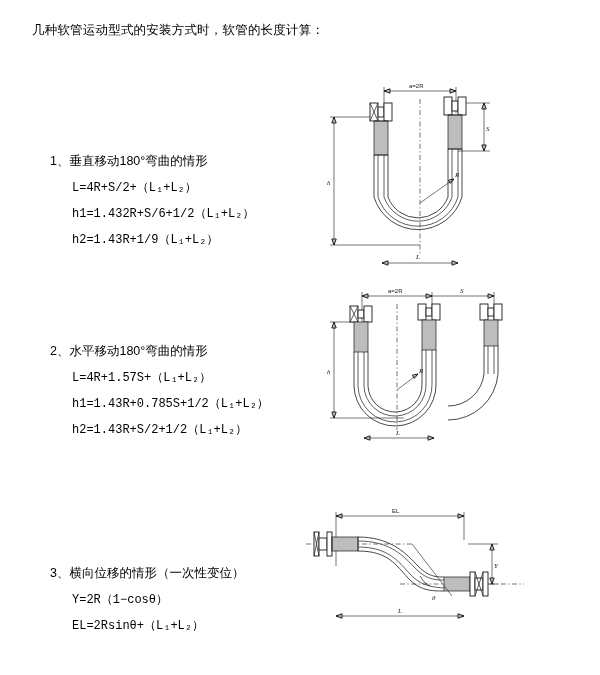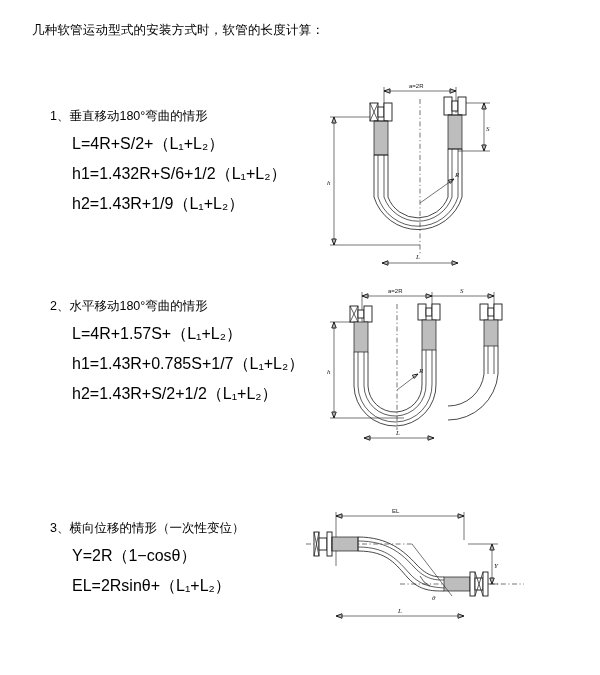--- a/index.html
+++ b/index.html
@@ -35,31 +35,33 @@
     width: 600px;
   }
   .sec1 { top: 108px; }
   .sec2 { top: 298px; }
   .sec3 { top: 520px; }
 
   .txtcol {
     position: absolute;
     left: 50px;
     width: 260px;
+    margin-top: 45px;
   }
   .sec-title {
     font-size: 12.5px;
     margin: 0 0 9px 0;
     white-space: nowrap;
   }
   .formula {
-    font-size: 16px;
+    font-size: 12px;
     margin: 0 0 9px 0;
     padding-left: 22px;
     white-space: nowrap;
+    font-family: Liberation Mono, monospace;
   }
   .formula:last-child { margin-bottom: 0; }
 
   .figure {
     position: absolute;
   }
   .fig1 { left: 308px; top: -35px; }
   .fig2 { left: 308px; top: -20px; }
   .fig3 { left: 292px; top: -20px; }
 
@@ -182,21 +184,21 @@
           <text class="dimtext-i" x="108" y="186">L</text>
         </g>
       </svg>
     </div>
   </div>
 
   <div class="section sec2">
     <div class="txtcol">
       <p class="sec-title">2、水平移动180°弯曲的情形</p>
       <p class="formula">L=4R+1.57S+（L₁+L₂）</p>
-      <p class="formula">h1=1.43R+0.785S+1/7（L₁+L₂）</p>
+      <p class="formula">h1=1.43R+0.785S+1/2（L₁+L₂）</p>
       <p class="formula">h2=1.43R+S/2+1/2（L₁+L₂）</p>
     </div>
 
     <div class="figure fig2">
       <svg width="230" height="180" viewBox="0 0 230 180">
 
         <g>
           <line class="dimln" x1="54" y1="18" x2="124" y2="18"></line>
           <path class="ln" d="M54 18 l6 -2.2 v4.4 z" fill="#1a1a1a"></path>
           <path class="ln" d="M124 18 l-6 -2.2 v4.4 z" fill="#1a1a1a"></path>

